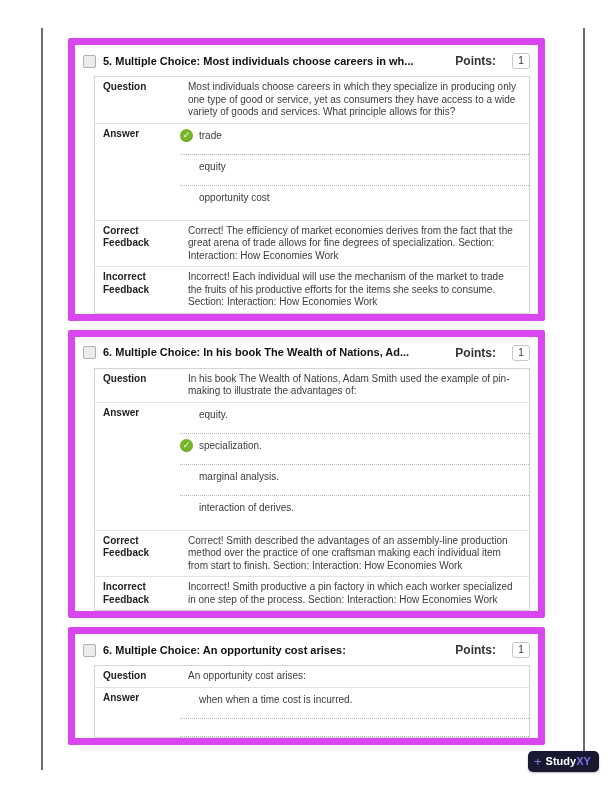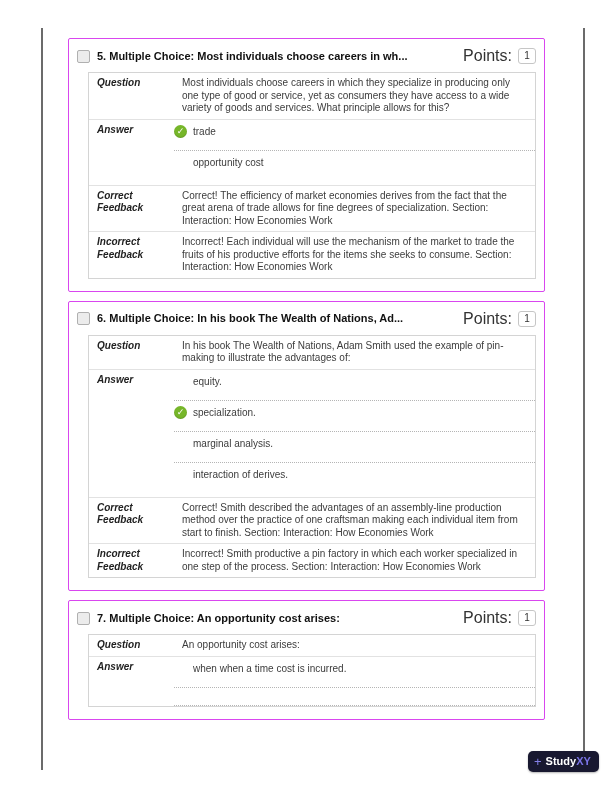--- a/index.html
+++ b/index.html
@@ -8,45 +8,45 @@
     font-family:"Liberation Sans","DejaVu Sans",sans-serif;
     -webkit-font-smoothing:antialiased;
   }
   .clip{position:absolute;top:0;left:0;width:612px;height:770px;overflow:hidden;background:#fff;}
   .vline{position:absolute;top:28px;width:2px;height:742px;background:#6b6b6b;}
   .vline.left{left:41px;}
   .vline.right{left:583px;}
   .content{position:absolute;top:38px;left:68px;width:477px;}
 
   .qcard{
-    background:#fff;border:1px solid #d946ef;border-radius:2px;
-    padding:6px 8px 12px 8px;margin-bottom:9px;box-sizing:border-box;
+    background:#fff;border:7px solid #d946ef;border-radius:2px;
+    padding:6px 8px 0 8px;margin-bottom:9px;box-sizing:border-box;
   }
   .qheader{display:flex;align-items:center;padding:2px 0 7px 0;}
   .qcheckbox{
     width:11px;height:11px;background:#ececec;border:1px solid #b0b0b0;
     border-radius:2px;margin-right:7px;flex:none;cursor:pointer;
   }
   .qtitle{
     flex:1;font-size:11px;font-weight:bold;color:#111;
     white-space:nowrap;overflow:hidden;line-height:13px;
   }
   .points{display:flex;align-items:center;flex:none;margin-left:8px;}
-  .points-label{font-size:16px;color:#333;margin-right:6px;}
+  .points-label{font-size:12px;color:#333;margin-right:16px;font-weight:bold;}
   .points-value{
     font-size:10px;color:#333;border:1px solid #c6c6c6;border-radius:3px;
     background:#fff;padding:0 4px;min-width:8px;text-align:center;line-height:14px;
   }
 
   .qtable{border:1px solid #d4d4d4;margin-left:11px;background:#fff;}
   .trow{display:flex;border-top:1px solid #e2e2e2;}
   .trow:first-child{border-top:none;}
   .tlabel{
     flex:none;width:69px;padding:4px 8px;font-size:10px;font-weight:bold;
-    color:#222;line-height:12.5px;font-style:italic;
+    color:#222;line-height:12.5px;
   }
   .tcell{
     flex:1;padding:4px 10px 4px 8px;font-size:10px;color:#3c3c3c;line-height:12.5px;
     min-width:0;
   }
 
   .options{padding:0;}
   .option{
     display:flex;align-items:flex-start;padding:5px 0 12px 0;
     border-bottom:1px dotted #b5b5b5;cursor:pointer;
@@ -98,20 +98,24 @@
           <div class="tlabel">Answer</div>
           <div class="tcell options">
             <div class="option checked">
               <span class="opt-iconslot">
                   <span class="check-icon">✓</span>
                 </span>
               <span class="opt-text">trade</span>
             </div>
             <div class="option">
               <span class="opt-iconslot"></span>
+              <span class="opt-text">equity</span>
+            </div>
+            <div class="option">
+              <span class="opt-iconslot"></span>
               <span class="opt-text">opportunity cost</span>
             </div>
           </div>
         </div>
         <div class="trow">
           <div class="tlabel">Correct Feedback</div>
           <div class="tcell">Correct! The efficiency of market economies derives from the fact that the great arena of trade allows for fine degrees of specialization. Section: Interaction: How Economies Work</div>
         </div>
         <div class="trow">
           <div class="tlabel">Incorrect Feedback</div>
@@ -164,21 +168,21 @@
         <div class="trow">
           <div class="tlabel">Incorrect Feedback</div>
           <div class="tcell">Incorrect! Smith productive a pin factory in which each worker specialized in one step of the process. Section: Interaction: How Economies Work</div>
         </div>
       </div>
     </div>
 
     <div class="qcard">
       <div class="qheader">
         <div class="qcheckbox"></div>
-        <div class="qtitle">7. Multiple Choice: An opportunity cost arises:</div>
+        <div class="qtitle">6. Multiple Choice: An opportunity cost arises:</div>
         <div class="points">
           <span class="points-label">Points:</span>
           <span class="points-value">1</span>
         </div>
       </div>
       <div class="qtable">
         <div class="trow">
           <div class="tlabel">Question</div>
           <div class="tcell">An opportunity cost arises:</div>
         </div>

